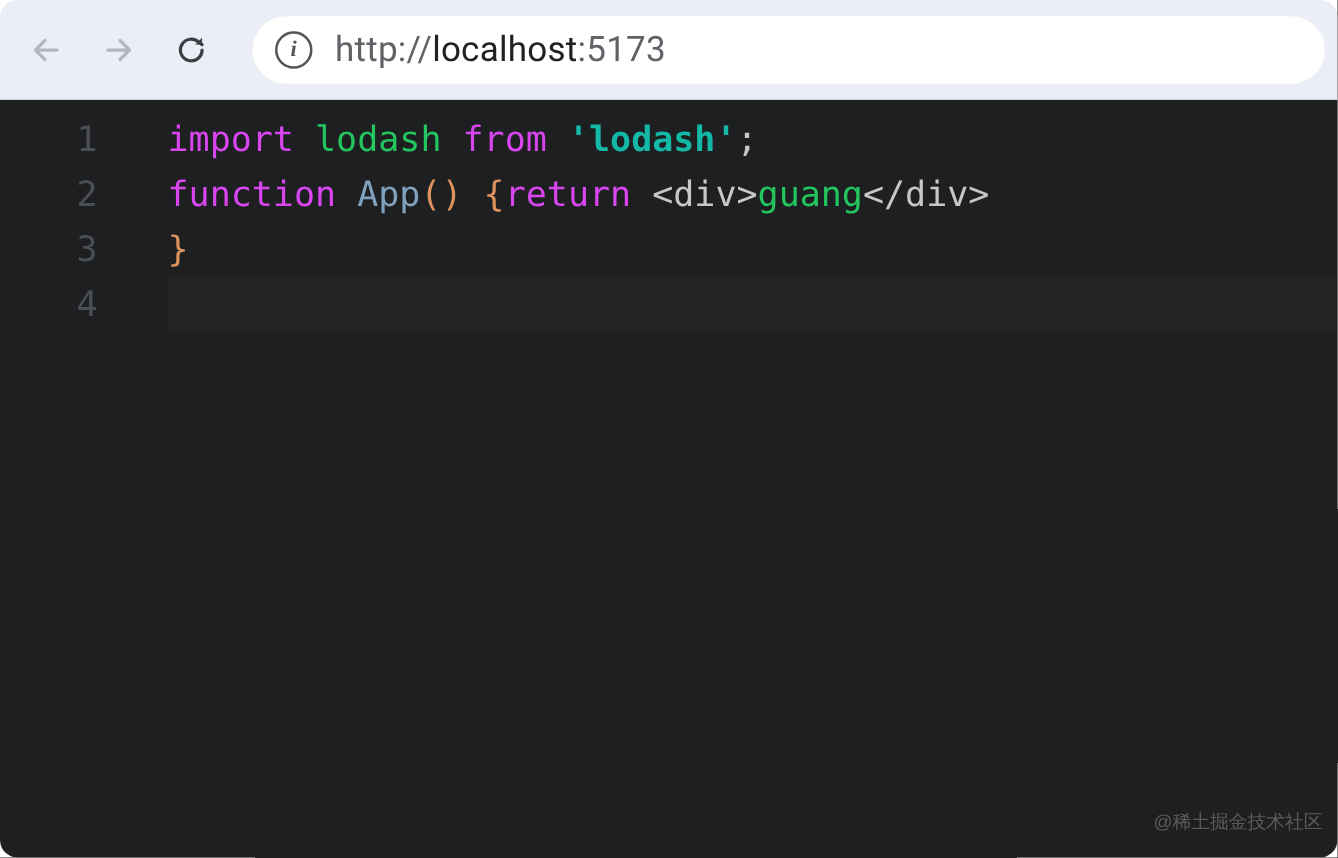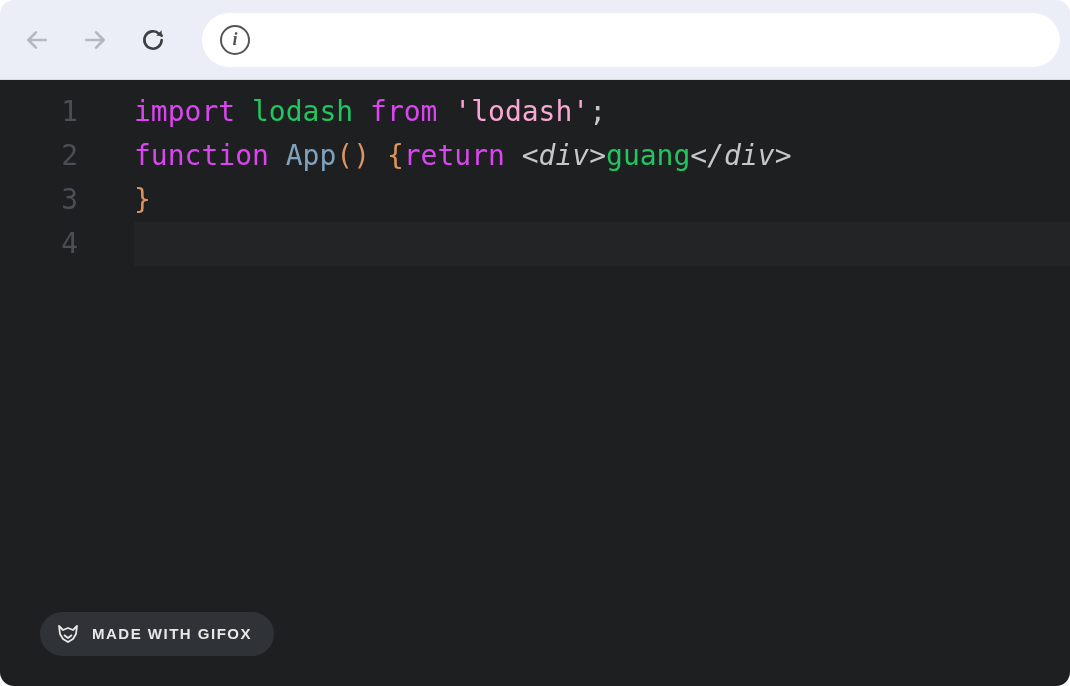--- a/index.html
+++ b/index.html
@@ -75,24 +75,24 @@
     padding-top: 10px;
     padding-left: 34px;
     color: #c5c8c6;
     white-space: pre;
   }
   .code .line { height: 44px; }
   .code .line.active { background: rgba(255,255,255,0.025); }
   .tok-kw   { color: #d946ef; }
   .tok-id   { color: #22c55e; }
   .tok-fn   { color: #81a2be; }
-  .tok-str  { color: #f9a8d4; }
+  .tok-str  { color: #14b8a6; font-weight: bold; }
   .tok-punc { color: #c5c8c6; }
   .tok-br   { color: #de935f; }
-  .tok-tag  { color: #c5c8c6; font-style: italic; }
+  .tok-tag  { color: #c5c8c6; }
 
   
   .gifox {
     position: absolute;
     left: 40px;
     bottom: 30px;
     height: 44px;
     padding: 0 22px 0 16px;
     background: #2f3338;
     border-radius: 22px;
@@ -132,32 +132,30 @@
       </svg>
   </div>
   <div class="nav-btn">
     <svg viewBox="0 0 24 24">
         <path fill="none" stroke="currentColor" stroke-width="2.4" stroke-linecap="round" d="M20 12a8 8 0 1 1-2.34-5.66L20 8"></path>
         <path fill="currentColor" d="M20 3v5h-5z"></path>
       </svg>
   </div>
   <div class="addr-wrap">
     <div class="info-icon">i</div>
+    <div class="url">
+      <span>http://</span><span class="host">localhost</span><span>:5173</span>
+    </div>
   </div>
 </div>
 
 <div class="editor">
   <div class="gutter" id="gutter">
       <div>1</div>
       <div>2</div>
       <div>3</div>
       <div>4</div>
     </div>
   <div class="code" id="code"><div class="line"><span class="tok-kw">import</span><span class="tok-id"> </span><span class="tok-id">lodash</span><span class="tok-id"> </span><span class="tok-kw">from</span><span class="tok-id"> </span><span class="tok-str">'lodash'</span><span class="tok-punc">;</span></div><div class="line"><span class="tok-kw">function</span><span class="tok-id"> </span><span class="tok-fn">App</span><span class="tok-br">()</span><span class="tok-id"> </span><span class="tok-br">{</span><span class="tok-kw">return</span><span class="tok-id"> </span><span class="tok-tag">&lt;div&gt;</span><span class="tok-id">guang</span><span class="tok-tag">&lt;/div&gt;</span></div><div class="line"><span class="tok-br">}</span></div><div class="line active"></div></div>
 
-  <div class="gifox">
-    <svg viewBox="0 0 24 24">
-      <path fill="none" stroke="#e8e8e8" stroke-width="1.8" stroke-linejoin="round" d="M3 4l4 4 5-2 5 2 4-4-1 8-3 5-5 3-5-3-3-5-1-8z M8 13l4 3 4-3"></path>
-    </svg>
-    <span>MADE WITH GIFOX</span>
-  </div>
 
+  <div class="watermark">@稀土掘金技术社区</div>
 </div>
 
 </body></html>

